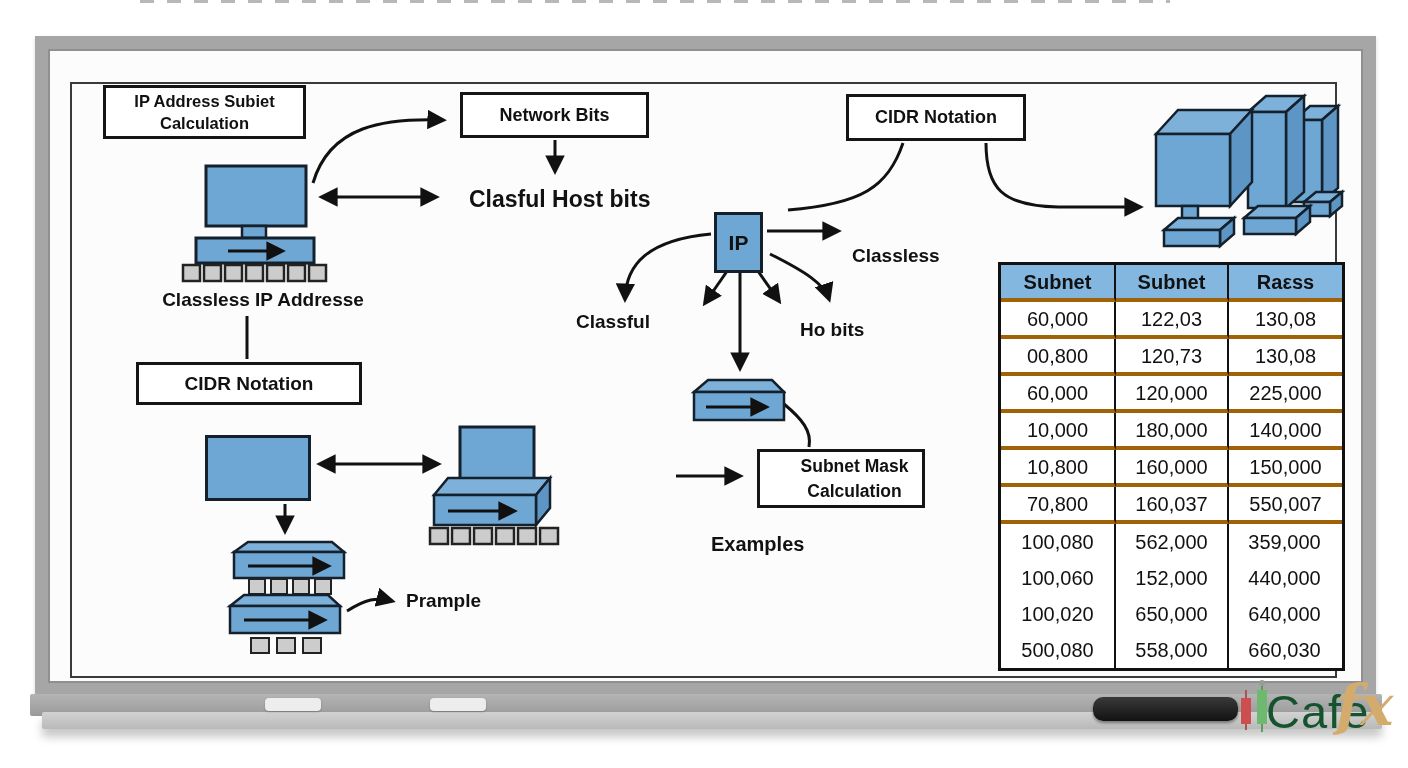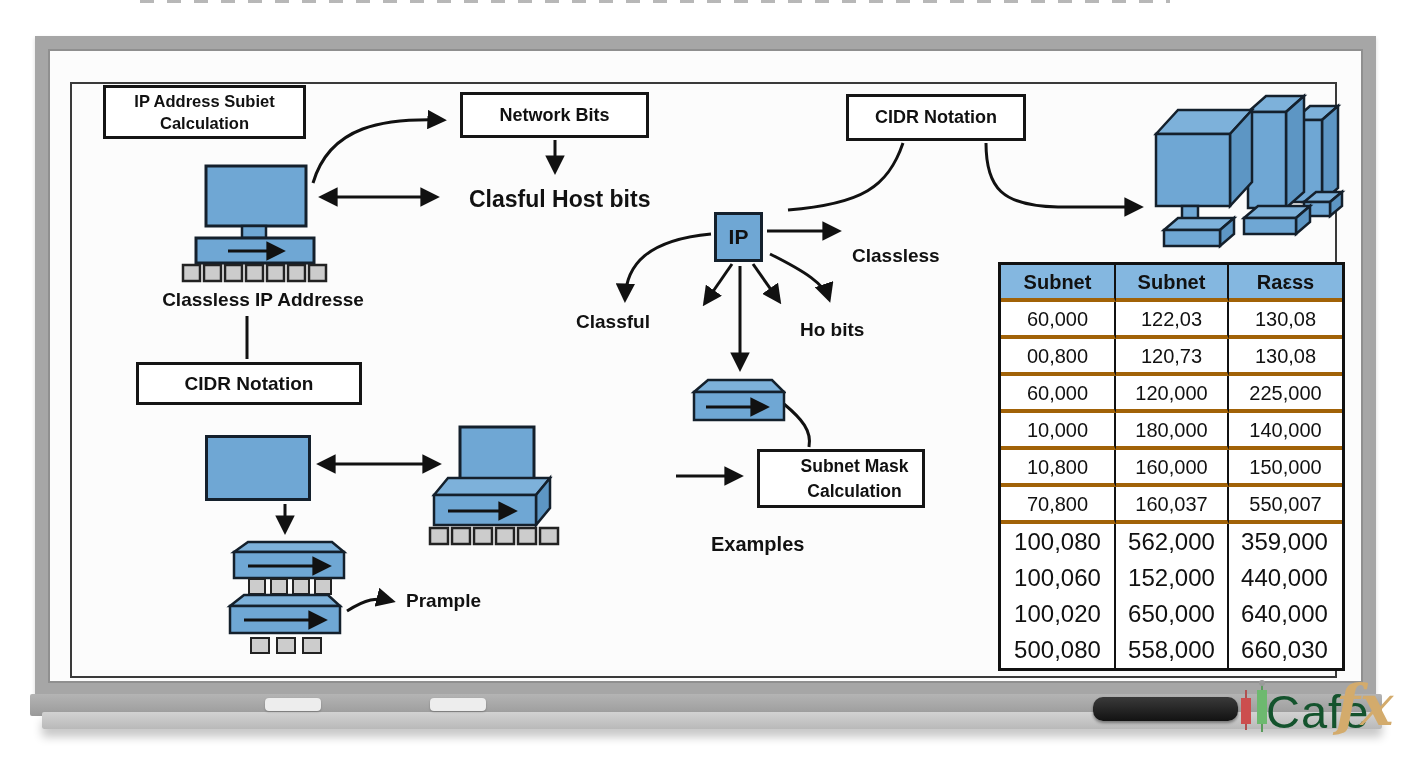--- a/index.html
+++ b/index.html
@@ -51,21 +51,21 @@
   .trow{display:flex;}
   .tc{width:115px;box-sizing:border-box;border-right:2px solid #111;border-bottom:4px solid #a16207;
     text-align:center;font-size:20px;line-height:35px;height:37px;overflow:hidden;}
   .trow .tc:nth-child(2){width:113px;}
   .trow .tc:last-child{border-right:none;width:113px;}
   .thead .tc{background:#84b7e0;font-weight:bold;height:37px;line-height:34px;}
   .tgroup{display:flex;}
   .tgcol{width:115px;box-sizing:border-box;border-right:2px solid #111;}
   .tgroup .tgcol:nth-child(2){width:113px;}
   .tgroup .tgcol:last-child{border-right:none;width:99px;padding-left:12px;}
-  .tgline{text-align:center;font-size:24px;line-height:36px;height:36px;}
+  .tgline{text-align:center;font-size:20px;line-height:36px;height:36px;}
 
   
   .logo-cafe{left:1266px;top:684px;font-size:47px;color:#14532d;letter-spacing:1px;
     font-family:"Liberation Sans",sans-serif;}
   .logo-fx{left:1336px;top:672px;font-size:56px;color:#d3ab6c;font-style:italic;
     font-weight:bold;font-family:"DejaVu Serif",serif;}
 </style>
 </head>
 <body>
 
@@ -115,21 +115,21 @@
   <div class="abs wbox" style="left:846px;top:94px;width:180px;height:47px;font-size:18px;">
     <span>CIDR Notation</span>
   </div>
   <div class="abs wbox" style="left:136px;top:362px;width:226px;height:43px;font-size:19px;">
     <span>CIDR Notation</span>
   </div>
   <div class="abs wbox" style="left:757px;top:449px;width:168px;height:59px;font-size:17.5px;line-height:1.4;padding-left:27px;">
     <span>Subnet Mask Calculation</span>
   </div>
 
-  <div class="abs ipbox" style="left:714px;top:212px;width:49px;height:50px;">
+  <div class="abs ipbox" style="left:714px;top:212px;width:49px;height:61px;">
     <span>IP</span>
   </div>
 
   <div class="abs lbl" style="left:449px;top:186px;font-size:23px;margin-left:20px;">Clasful Host bits</div>
   <div class="abs lbl" style="left:143px;top:289px;width:240px;text-align:center;font-size:19px;">Classless IP Addresse</div>
   <div class="abs lbl" style="left:576px;top:311px;font-size:19px;">Classful</div>
   <div class="abs lbl" style="left:852px;top:236px;font-size:19px;margin-top:9px;">Classless</div>
   <div class="abs lbl" style="left:800px;top:319px;font-size:19px;">Ho bits</div>
   <div class="abs lbl" style="left:711px;top:533px;font-size:20px;">Examples</div>
   <div class="abs lbl" style="left:406px;top:590px;font-size:19px;">Prample</div>

